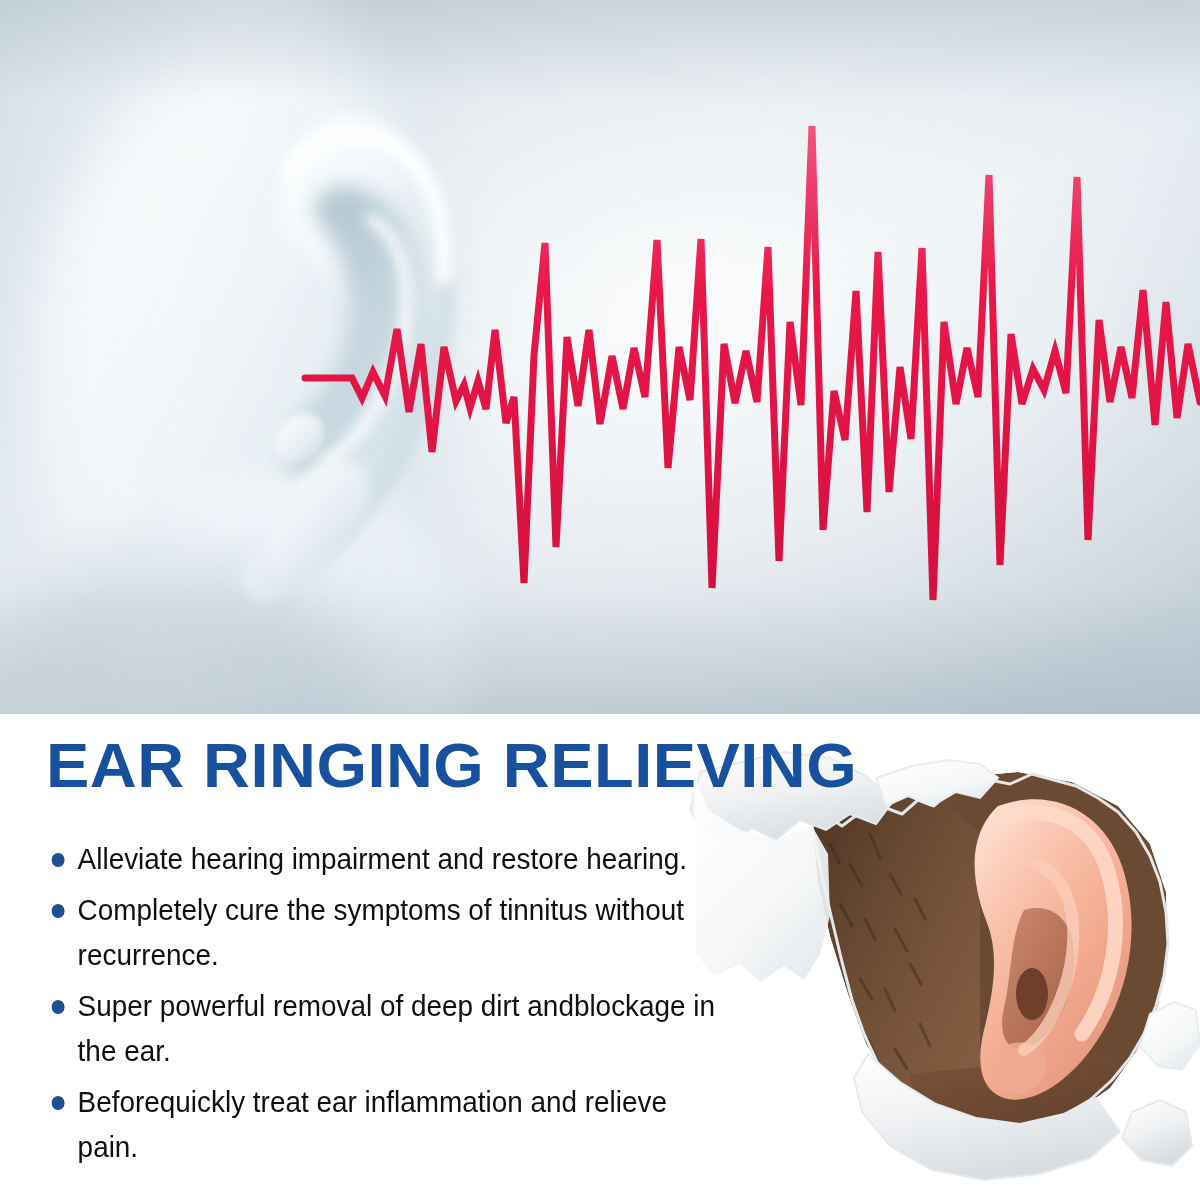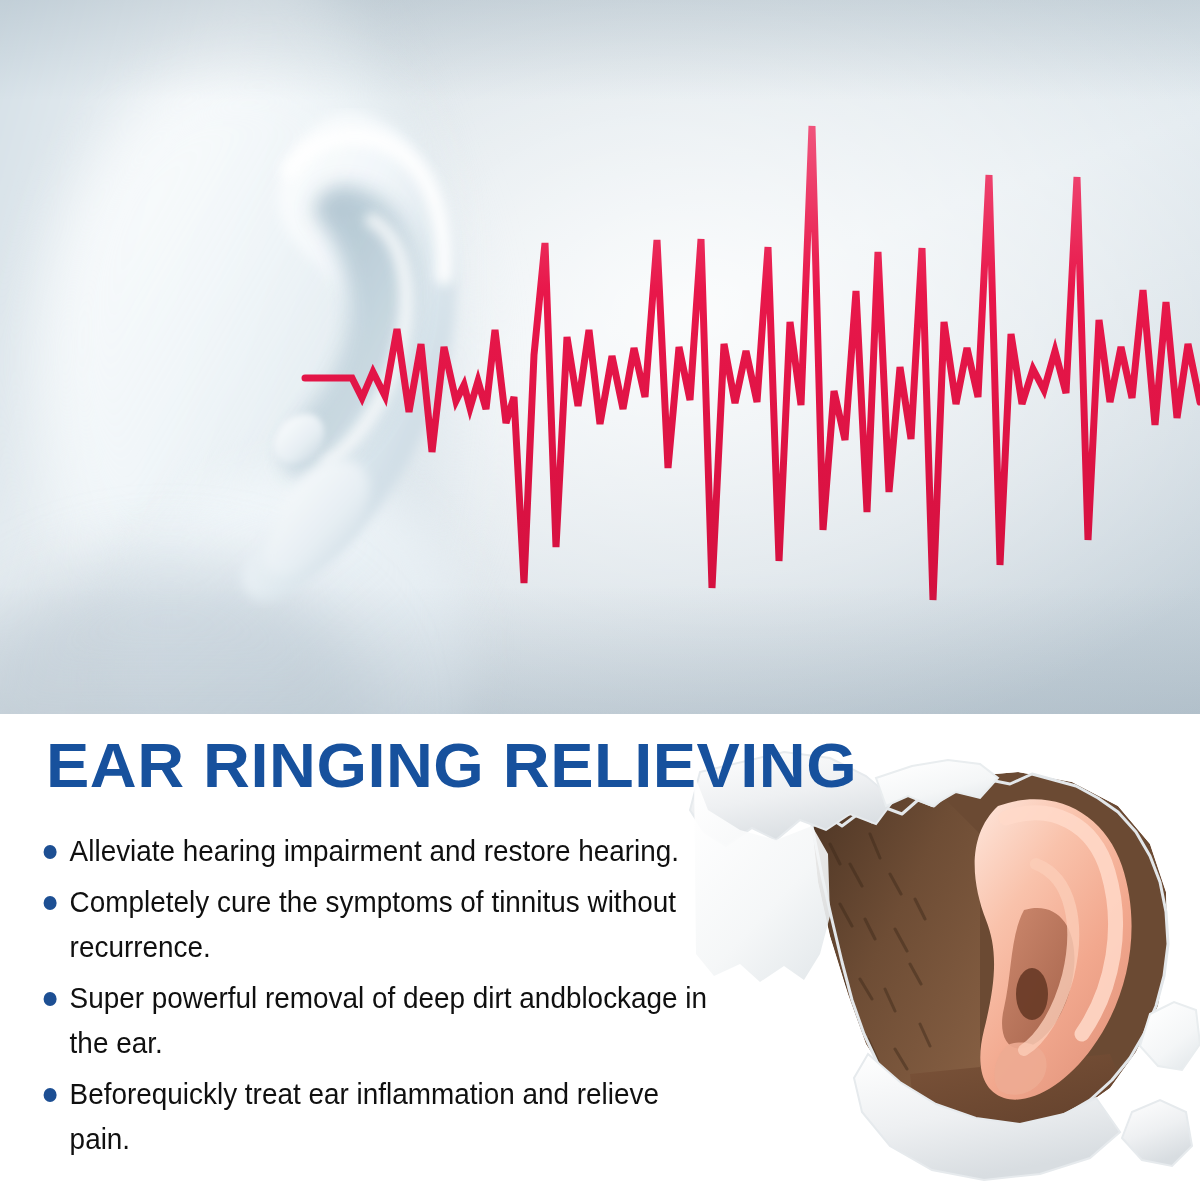--- a/index.html
+++ b/index.html
@@ -145,21 +145,21 @@
     transform: scaleX(1.03);
     transform-origin: left center;
     z-index: 6;
   }
 
   #bullets {
     position: absolute;
     left: 38px;
     top: 114px;
     width: 740px;
-    margin: 0;
+    margin: 8px;
     padding: 0;
     list-style: none;
     z-index: 5;
   }
   #bullets li {
     position: relative;
     padding-left: 34px;
     margin: 0 0 6px 0;
     font-family: "Liberation Sans", sans-serif;
     font-size: 30px;

